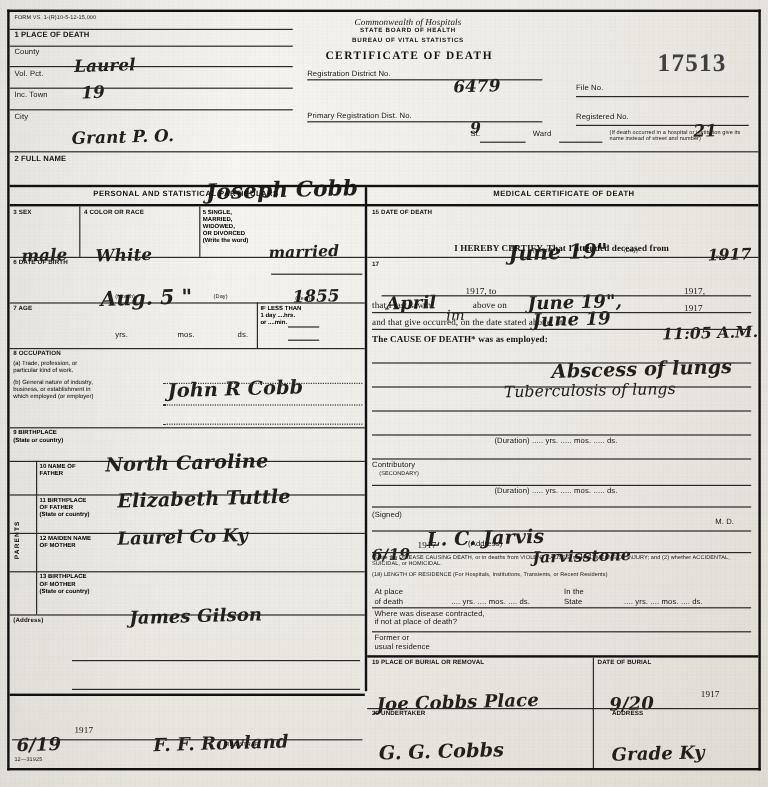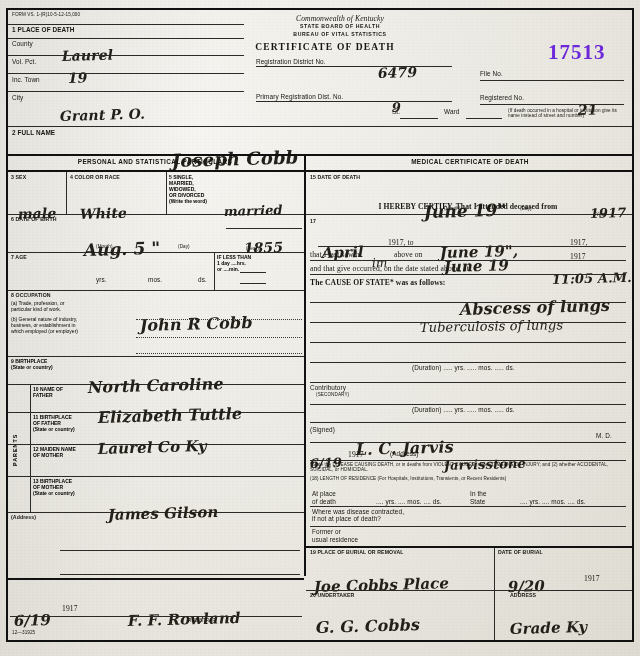--- a/index.html
+++ b/index.html
@@ -22,44 +22,44 @@
   .tiny2{font-size:5.2px;line-height:6px;font-family:"Liberation Sans",sans-serif;}
   .sm{font-size:6.4px;font-family:"Liberation Sans",sans-serif;}
   .md{font-size:7.6px;font-family:"Liberation Serif",serif;}
   .lg{font-size:9.5px;font-family:"Liberation Serif",serif;}
   .b{font-weight:bold;}
   .ctr{text-align:center;}
   .hand{font-family:"DejaVu Serif", serif;font-style:italic;color:#23201a;
         transform:rotate(-1.6deg);transform-origin:left bottom;font-weight:bold;}
   .hand2{font-family:"DejaVu Serif", serif;font-style:italic;color:#23201a;
         transform:rotate(-1.1deg);transform-origin:left bottom;}
-  .big-num{font-family:"Liberation Serif",serif;font-size:21px;font-weight:bold;letter-spacing:1px;color:#6d28d9;}
+  .big-num{font-family:"Liberation Serif",serif;font-size:21px;font-weight:bold;letter-spacing:1px;color:#404040;}
   .dots{border-bottom:1px dotted #3a3833;}
   .vertlabel{position:absolute;writing-mode:vertical-rl;transform:rotate(180deg);
              font-size:5.4px;font-family:"Liberation Sans",sans-serif;letter-spacing:1px;text-align:center;}
   .boxlabel{position:absolute;font-size:5px;font-family:"Liberation Sans",sans-serif;line-height:6px;}
 </style>
 </head>
 <body>
 
 <div class="page">
   <div class="paper"></div>
   <div class="grain"></div>
 
   <div class="ln hl thick" style="left:6px;top:8px;width:628px;height:2px;"></div>
   <div class="ln hl thick" style="left:6px;top:640px;width:628px;height:2px;"></div>
   <div class="ln vl thick" style="left:6px;top:8px;height:634px;width:2px;"></div>
   <div class="ln vl thick" style="left:632px;top:8px;height:634px;width:2px;"></div>
 
   <div class="t tiny" style="left:12px;top:12px;">FORM VS. 1-(R)10-5-12-15,000</div>
 
-  <div class="t md ctr" style="left:250px;top:14px;width:180px;font-style:italic;">Commonwealth of Kentucky</div>
+  <div class="t md ctr" style="left:250px;top:14px;width:180px;font-style:italic;">Commonwealth of Hospitals</div>
   <div class="t tiny2 ctr b" style="left:250px;top:23px;width:180px;letter-spacing:.6px;">STATE BOARD OF HEALTH</div>
   <div class="t tiny2 ctr b" style="left:250px;top:31px;width:180px;letter-spacing:.6px;">BUREAU OF VITAL STATISTICS</div>
-  <div class="t lg ctr b" style="left:232px;top:42px;width:186px;letter-spacing:1.2px;text-align:center;">CERTIFICATE OF DEATH</div>
+  <div class="t lg ctr b" style="left:248px;top:42px;width:186px;letter-spacing:1.2px;text-align:center;">CERTIFICATE OF DEATH</div>
   <div class="t big-num" style="left:548px;top:40px;">17513</div>
 
   <div class="ln hl" style="left:8px;top:24px;width:236px;"></div>
   <div class="t sm b" style="left:12px;top:26px;">1 PLACE OF DEATH</div>
 
   <div class="ln hl" style="left:8px;top:38px;width:236px;"></div>
   <div class="t sm" style="left:12px;top:40px;">County</div>
   <div class="t hand" style="left:62px;top:48px;font-size:14px;">Laurel</div>
 
   <div class="ln hl" style="left:8px;top:55px;width:236px;"></div>
@@ -209,21 +209,21 @@
   <div class="t hand2" style="left:372px;top:256px;font-size:12px;">im</div>
   <div class="t md" style="left:394px;top:250px;">above on</div>
   <div class="t hand" style="left:444px;top:258px;font-size:15px;">June 19</div>
   <div class="t md" style="left:570px;top:252px;">1917</div>
   <div class="ln hl" style="left:310px;top:260px;width:316px;"></div>
 
   <div class="t md" style="left:310px;top:264px;">and that give occurred, on the date stated above, at</div>
   <div class="t hand" style="left:552px;top:272px;font-size:13px;">11:05 A.M.</div>
   <div class="ln hl" style="left:310px;top:274px;width:316px;"></div>
 
-  <div class="t md b" style="left:310px;top:278px;">The CAUSE OF STATE* was as follows:</div>
+  <div class="t md b" style="left:310px;top:278px;">The CAUSE OF DEATH* was as employed:</div>
   <div class="t hand" style="left:460px;top:300px;font-size:16px;">Abscess of lungs</div>
   <div class="ln hl" style="left:310px;top:302px;width:316px;"></div>
   <div class="t hand2" style="left:420px;top:320px;font-size:13px;">Tuberculosis of lungs</div>
   <div class="ln hl" style="left:310px;top:322px;width:316px;"></div>
   <div class="ln hl" style="left:310px;top:342px;width:316px;"></div>
   <div class="ln hl" style="left:310px;top:362px;width:316px;"></div>
 
   <div class="t sm" style="left:412px;top:364px;">(Duration) ..... yrs. ..... mos. ..... ds.</div>
   <div class="ln hl" style="left:310px;top:382px;width:316px;"></div>
 

